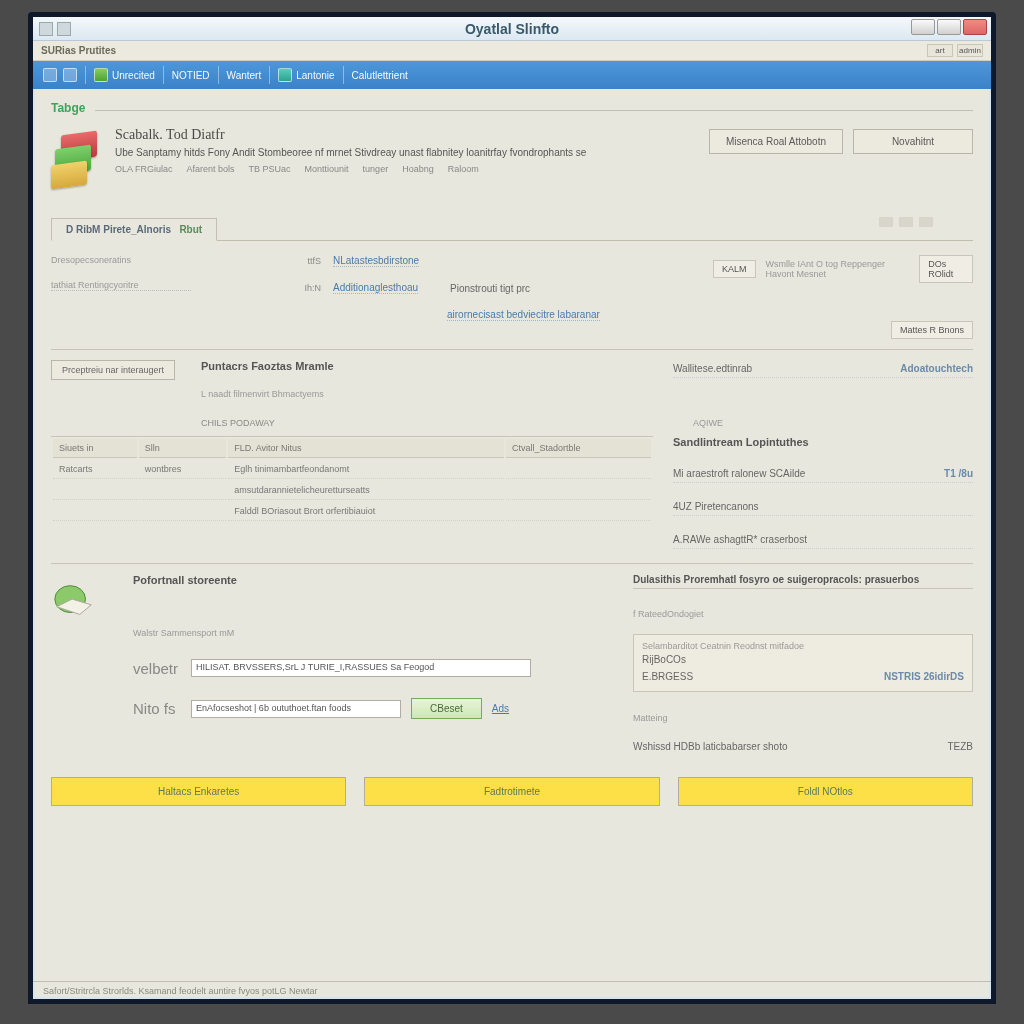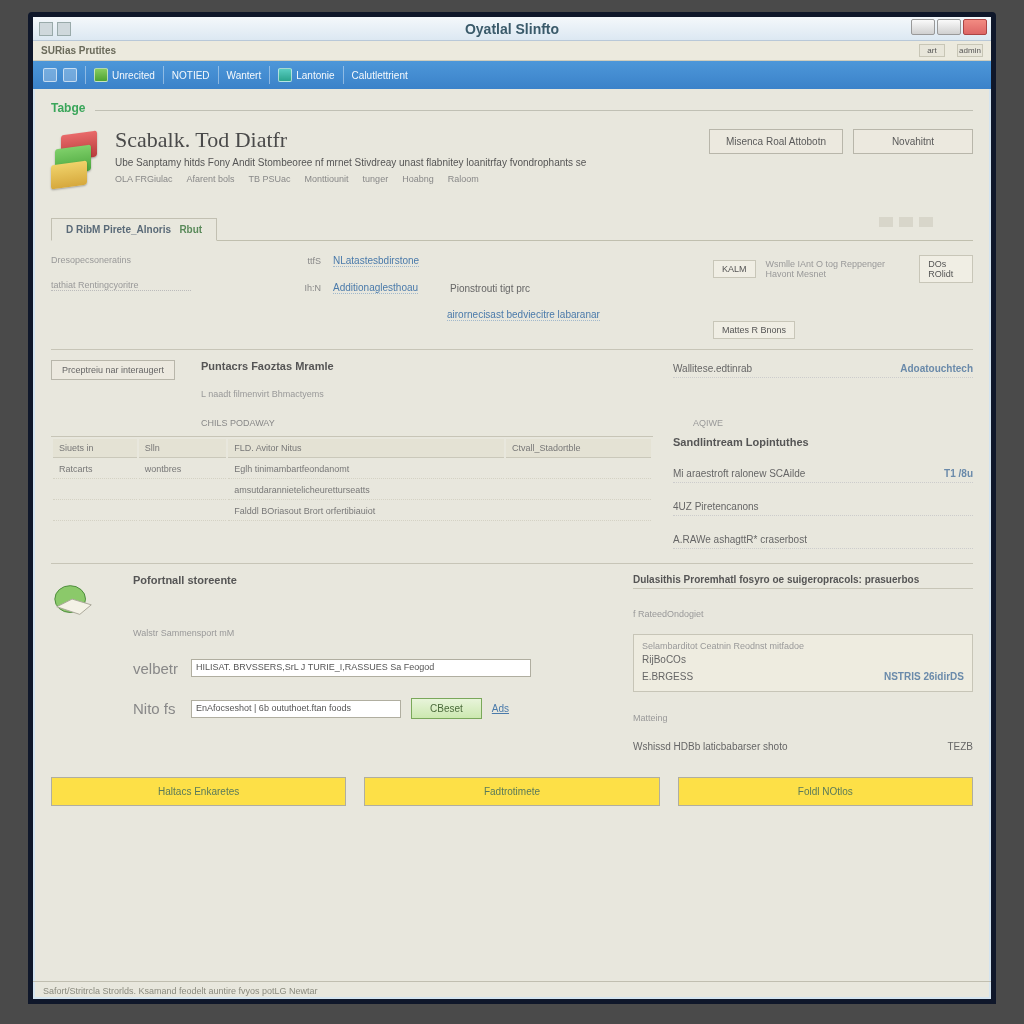--- a/index.html
+++ b/index.html
@@ -29,21 +29,21 @@
   position: relative;
 }
 .titlebar-text { color: #3a5a6a; font-size: 14px; font-weight: bold; }
 .tb-icons { position:absolute; left:6px; display:flex; gap:4px;}
 .tb-icons span{width:14px;height:14px;background:#cfd8dc;border:1px solid #9aa;display:inline-block;}
 .winbtns { position:absolute; right:4px; top:2px; display:flex; gap:2px;}
 .winbtns span{width:24px;height:16px;border:1px solid #999;background:linear-gradient(#fafafa,#d0d0d0);display:inline-block;border-radius:2px;}
 .winbtns .close{background:linear-gradient(#f28b82,#d66);border-color:#a44;}
 .appbar{height:20px;background:#eceade;display:flex;align-items:center;padding:0 8px;justify-content:space-between;border-bottom:1px solid #cfcdbd;}
 .appbar-left{font-size:10px;color:#6a6a5a;font-weight:bold;}
-.appbar-right{display:flex;gap:12px;}
+.appbar-right{display:flex;gap:4px;}
 .appbar-right span{width:26px;height:13px;background:#e8e6da;border:1px solid #c8c6b6;font-size:8px;display:flex;align-items:center;justify-content:center;}
 .toolbar{
   height:28px;
   background:linear-gradient(#4d97d9,#3b82c9);
   display:flex;align-items:center;gap:6px;padding:0 10px;
   color:#fff;font-size:10px;
 }
 .toolbar .ticon{width:14px;height:14px;display:inline-block;border:1px solid rgba(255,255,255,.6);border-radius:2px;}
 .toolbar .sep{width:1px;height:18px;background:rgba(255,255,255,.4);margin:0 2px;}
 .toolbar .titem{display:flex;align-items:center;gap:4px;opacity:.95;}
@@ -51,21 +51,21 @@
 .content{flex:1;padding:12px 18px 10px 18px;overflow:hidden;display:flex;flex-direction:column;gap:8px;}
 .brandrow{display:flex;align-items:flex-end;gap:10px;}
 .brand{color:#3aa65a;font-weight:bold;font-size:12px;}
 .brandline{flex:1;height:1px;background:#c0c0b4;position:relative;top:-4px;}
 .header{display:flex;align-items:flex-start;gap:14px;justify-content:space-between;margin-top:4px;}
 .header-left{display:flex;gap:12px;flex:1;}
 .book-icon{width:52px;height:52px;position:relative;margin-top:6px;}
 .book-icon .b1{position:absolute;width:36px;height:26px;background:linear-gradient(#e96a6a,#b83c3c);border-radius:3px;transform:skewY(-8deg);top:0;left:10px;box-shadow:0 1px 2px rgba(0,0,0,.3);}
 .book-icon .b2{position:absolute;width:36px;height:26px;background:linear-gradient(#7fd06a,#4aa53c);border-radius:3px;transform:skewY(-8deg);top:14px;left:4px;box-shadow:0 1px 2px rgba(0,0,0,.3);}
 .book-icon .b3{position:absolute;width:36px;height:24px;background:linear-gradient(#f0d26a,#d6a83c);border-radius:3px;transform:skewY(-8deg);top:30px;left:0;box-shadow:0 1px 2px rgba(0,0,0,.3);}
-.header-text h1{font-family:Georgia,serif;font-size:22px;color:#4a4a4a;font-weight:normal;margin-bottom:4px;}
+.header-text h1{font-family:Georgia,serif;font-size:14px;color:#4a4a4a;font-weight:normal;margin-bottom:4px;}
 .header-text .sub{font-size:10px;color:#555;margin-bottom:6px;}
 .header-text .meta{display:flex;gap:14px;font-size:9px;color:#888;}
 .header-actions{display:flex;gap:10px;margin-top:2px;}
 .btn-out{border:1px solid #b8b6aa;background:#ece9df;padding:6px 16px;font-size:10px;color:#5a5a5a;min-width:120px;text-align:center;}
 .decor{display:flex;gap:6px;align-items:center;margin-left:auto;color:#c0beb2;font-size:9px;position:relative;top:24px;right:40px;}
 .decor span{width:14px;height:10px;background:#d8d6ca;display:inline-block;}
 .tabstrip{display:flex;border-bottom:1px solid #c0bfae;margin-top:6px;}
 .tabstrip .tab{padding:5px 14px;font-size:10px;color:#5a6a78;background:linear-gradient(#f6f5ec,#e8e6da);border:1px solid #c2c0b2;border-bottom:none;margin-right:12px;}
 .tabstrip .tab.active{background:#e8e7dd;border-bottom:1px solid #e8e7dd;position:relative;top:1px;font-weight:bold;}
 .panel{flex:1;display:flex;flex-direction:column;gap:8px;padding-top:6px;}
@@ -206,21 +206,21 @@
                 <span class="lbl">Ih:N</span>
                 <span class="val">Additionaglesthoau</span>
             <span class="plain" style="margin-left:20px">Pionstrouti tigt prc</span>
               </div>
           <div class="fieldrow">
                 <span class="lbl"></span>
                 <span></span>
                 <span class="val" style="margin-left:102px">airornecisast bedviecitre labaranar</span>
               </div>
         </div>
-        <div class="col" style="flex:0 0 260px;align-items:flex-start">
+        <div class="col" style="flex:0 0 260px;align-items:flex-end">
           <div style="display:flex;gap:10px;align-items:center">
             <span class="minibox">KALM</span>
             <span class="muted">Wsmlle IAnt  O tog   Reppenger Havont Mesnet</span>
             <span class="minibox">DOs ROlidt</span>
           </div>
           <div style="height:8px"></div>
           <span class="minibox">Mattes R Bnons</span>
         </div>
       </div>
 

